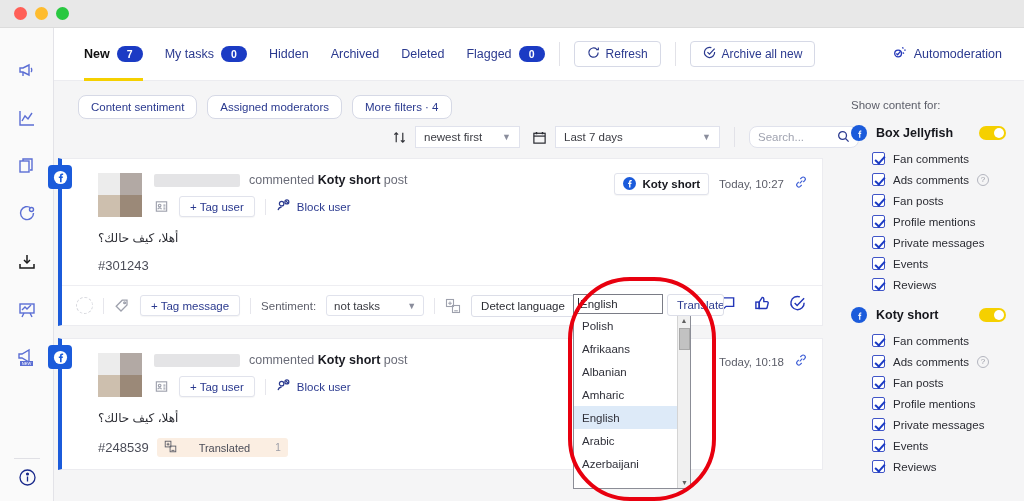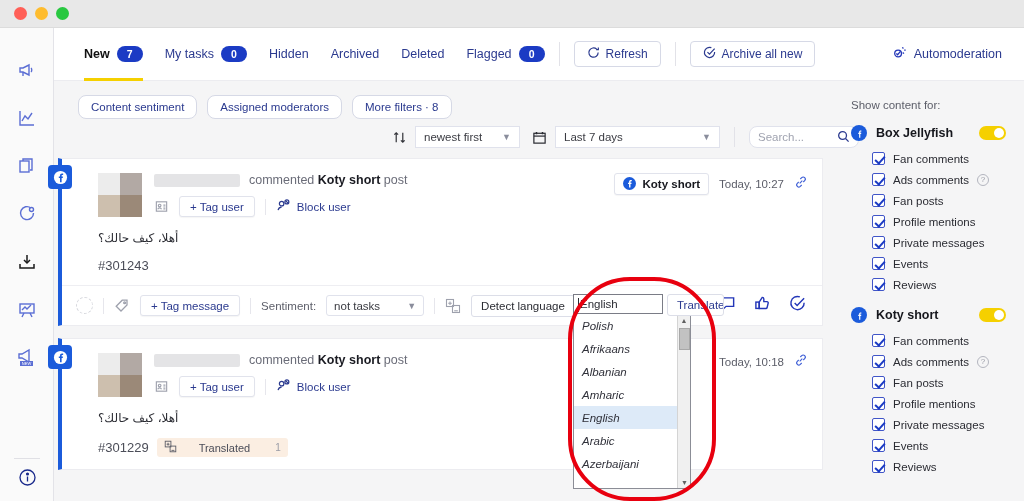--- a/index.html
+++ b/index.html
@@ -243,21 +243,20 @@
   .lang-list {
     width: 118px; height: 175px;
     background: #ffffff; border: 1px solid #8b8d96;
     border-top: none;
     overflow: hidden; position: relative;
   }
   .lang-item {
     height: 23px; display: flex; align-items: center;
     padding-left: 8px; font-size: 11.5px; color: #30313a;
     cursor: pointer;
-    font-style: italic;
   }
   .lang-item.sel { background: #ddeaf8; }
   .lang-item.clip { height: 10px; overflow: hidden; }
   .scroll-track {
     position: absolute; right: 0; top: 0; width: 13px; height: 175px;
     background: #f0f0f0; border-left: 1px solid #d4d4d4;
   }
   .scroll-arrow {
     height: 13px; display: flex; align-items: center; justify-content: center;
     font-size: 7px; color: #606060; background: #f0f0f0;
@@ -449,21 +448,21 @@
           <path d="M4.6 9l1.4 1.4L9 6.8"></path>
         </svg>
       </span>
       <span>Automoderation</span>
     </div>
   </div>
 
   <div class="filters">
     <div class="chip">Content sentiment</div>
     <div class="chip">Assigned moderators</div>
-    <div class="chip">More filters · 8</div>
+    <div class="chip">More filters · 4</div>
   </div>
 
   <div class="sortrow">
     <span class="sort-icon">
       <svg width="15" height="15" viewBox="0 0 16 16" fill="none" stroke="currentColor" stroke-width="1.3">
         <path d="M4.5 13V3M2.5 5l2-2 2 2"></path>
           <path d="M11.5 3v10M9.5 11l2 2 2-2"></path>
       </svg>
     </span>
     <div class="select">
@@ -662,21 +661,21 @@
                       <path d="M10.1 2.7l3 3"></path>
                   </svg>
                 </span>
                 <span>Block user</span>
               </span>
             </div>
           </div>
         </div>
         <div class="msg-text">أهلا، كيف حالك؟</div>
         <div class="msg-id-row">
-          <span class="msg-id">#301229</span>
+          <span class="msg-id">#248539</span>
           <span class="translated-badge">
             <span>
               <svg width="13" height="13" viewBox="0 0 16 16" fill="none" stroke="currentColor" stroke-width="1.1">
                 <rect x="1.5" y="1.5" width="7" height="7"></rect>
                   <rect x="7.5" y="7.5" width="7" height="7"></rect>
                 <path d="M3.2 5.2h3.6M5 3.4v3.6"></path>
                   <path d="M9.2 12.8h3.6"></path>
               </svg>
             </span>
             <span>Translated</span>

